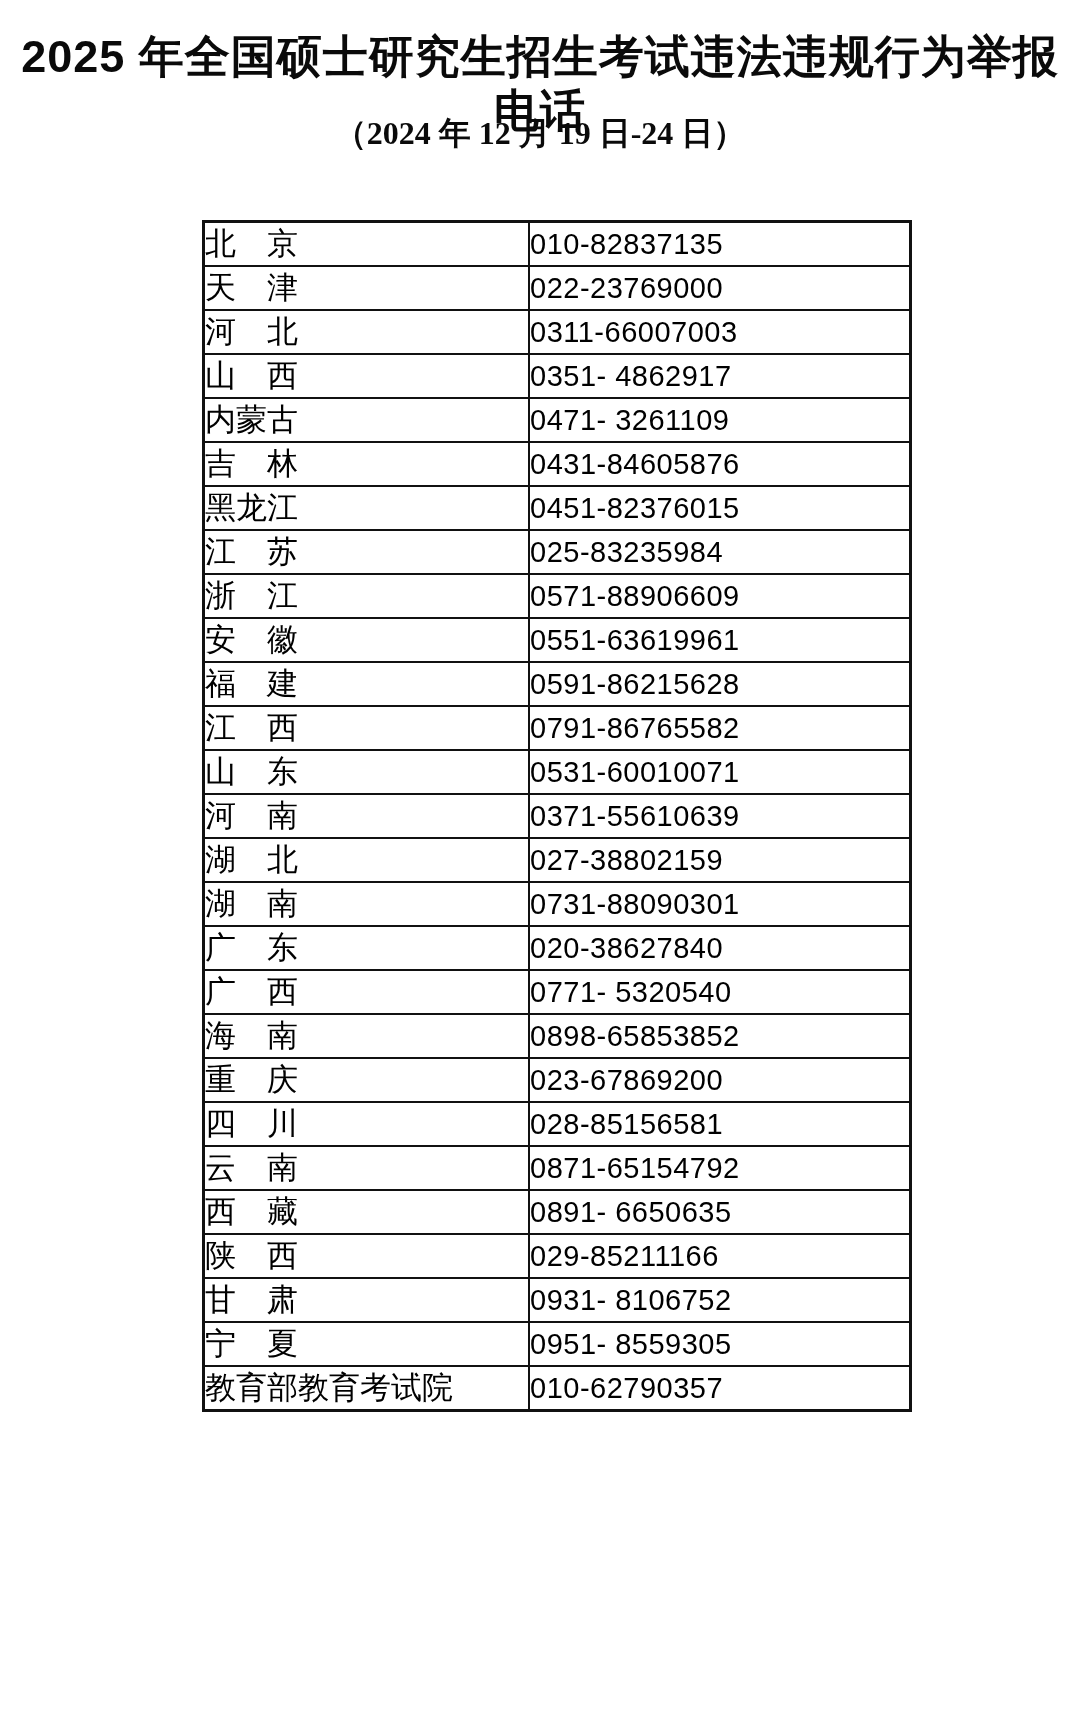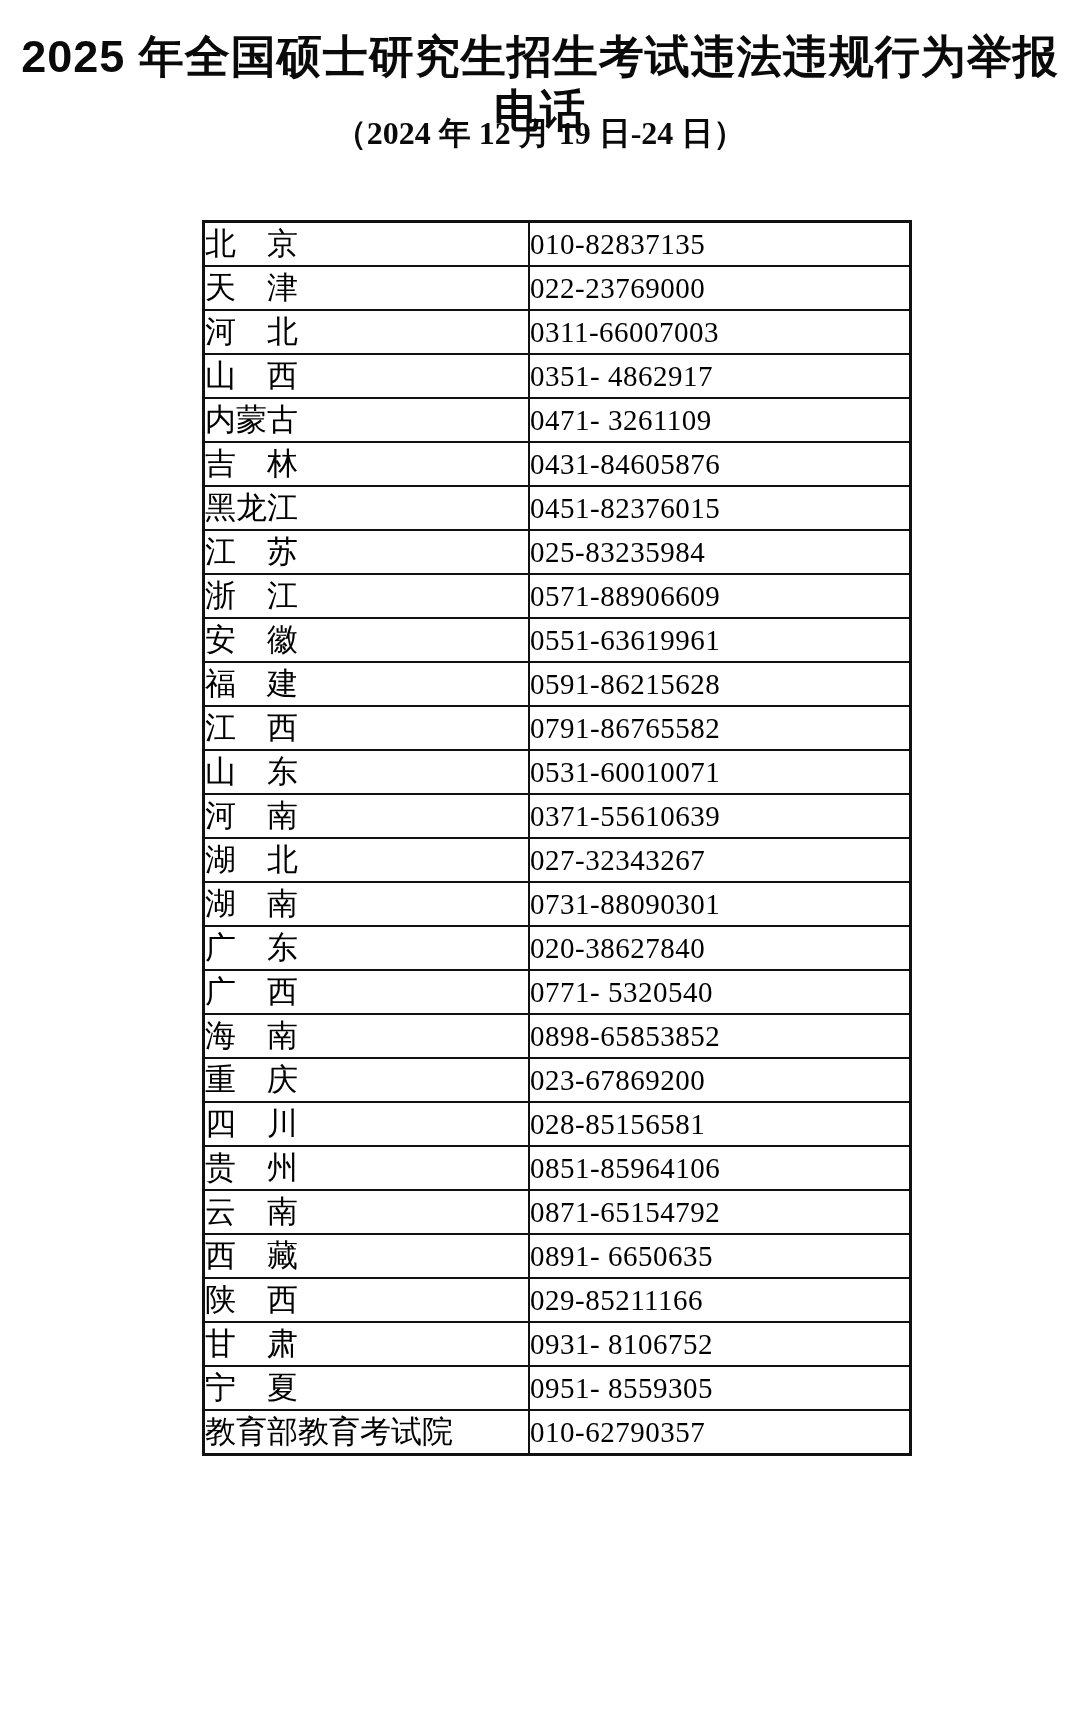--- a/index.html
+++ b/index.html
@@ -60,21 +60,21 @@
     width: 323px;
     padding-left: 13px;
     font-size: 31px;
     font-family: Liberation Sans, sans-serif;
   }
   td.phone-cell {
     width: 379px;
     padding-left: 16px;
     font-size: 29px;
     letter-spacing: 0.5px;
-    font-family: Liberation Serif, serif;
+    font-family: Liberation Sans, sans-serif;
   }
 </style>
 </head>
 <body>
 
 <div class="doc-title">2025 年全国硕士研究生招生考试违法违规行为举报电话</div>
 
 <div class="doc-subtitle">（2024 年 12 月 19 日-24 日）</div>
 
 <table class="report-table">
@@ -131,21 +131,21 @@
       <tr>
       <td class="region-cell">山　东</td>
       <td class="phone-cell">0531-60010071</td>
     </tr>
       <tr>
       <td class="region-cell">河　南</td>
       <td class="phone-cell">0371-55610639</td>
     </tr>
       <tr>
       <td class="region-cell">湖　北</td>
-      <td class="phone-cell">027-32343267</td>
+      <td class="phone-cell">027-38802159</td>
     </tr>
       <tr>
       <td class="region-cell">湖　南</td>
       <td class="phone-cell">0731-88090301</td>
     </tr>
       <tr>
       <td class="region-cell">广　东</td>
       <td class="phone-cell">020-38627840</td>
     </tr>
       <tr>
@@ -156,24 +156,20 @@
       <td class="region-cell">海　南</td>
       <td class="phone-cell">0898-65853852</td>
     </tr>
       <tr>
       <td class="region-cell">重　庆</td>
       <td class="phone-cell">023-67869200</td>
     </tr>
       <tr>
       <td class="region-cell">四　川</td>
       <td class="phone-cell">028-85156581</td>
-    </tr>
-      <tr>
-      <td class="region-cell">贵　州</td>
-      <td class="phone-cell">0851-85964106</td>
     </tr>
       <tr>
       <td class="region-cell">云　南</td>
       <td class="phone-cell">0871-65154792</td>
     </tr>
       <tr>
       <td class="region-cell">西　藏</td>
       <td class="phone-cell">0891- 6650635</td>
     </tr>
       <tr>

